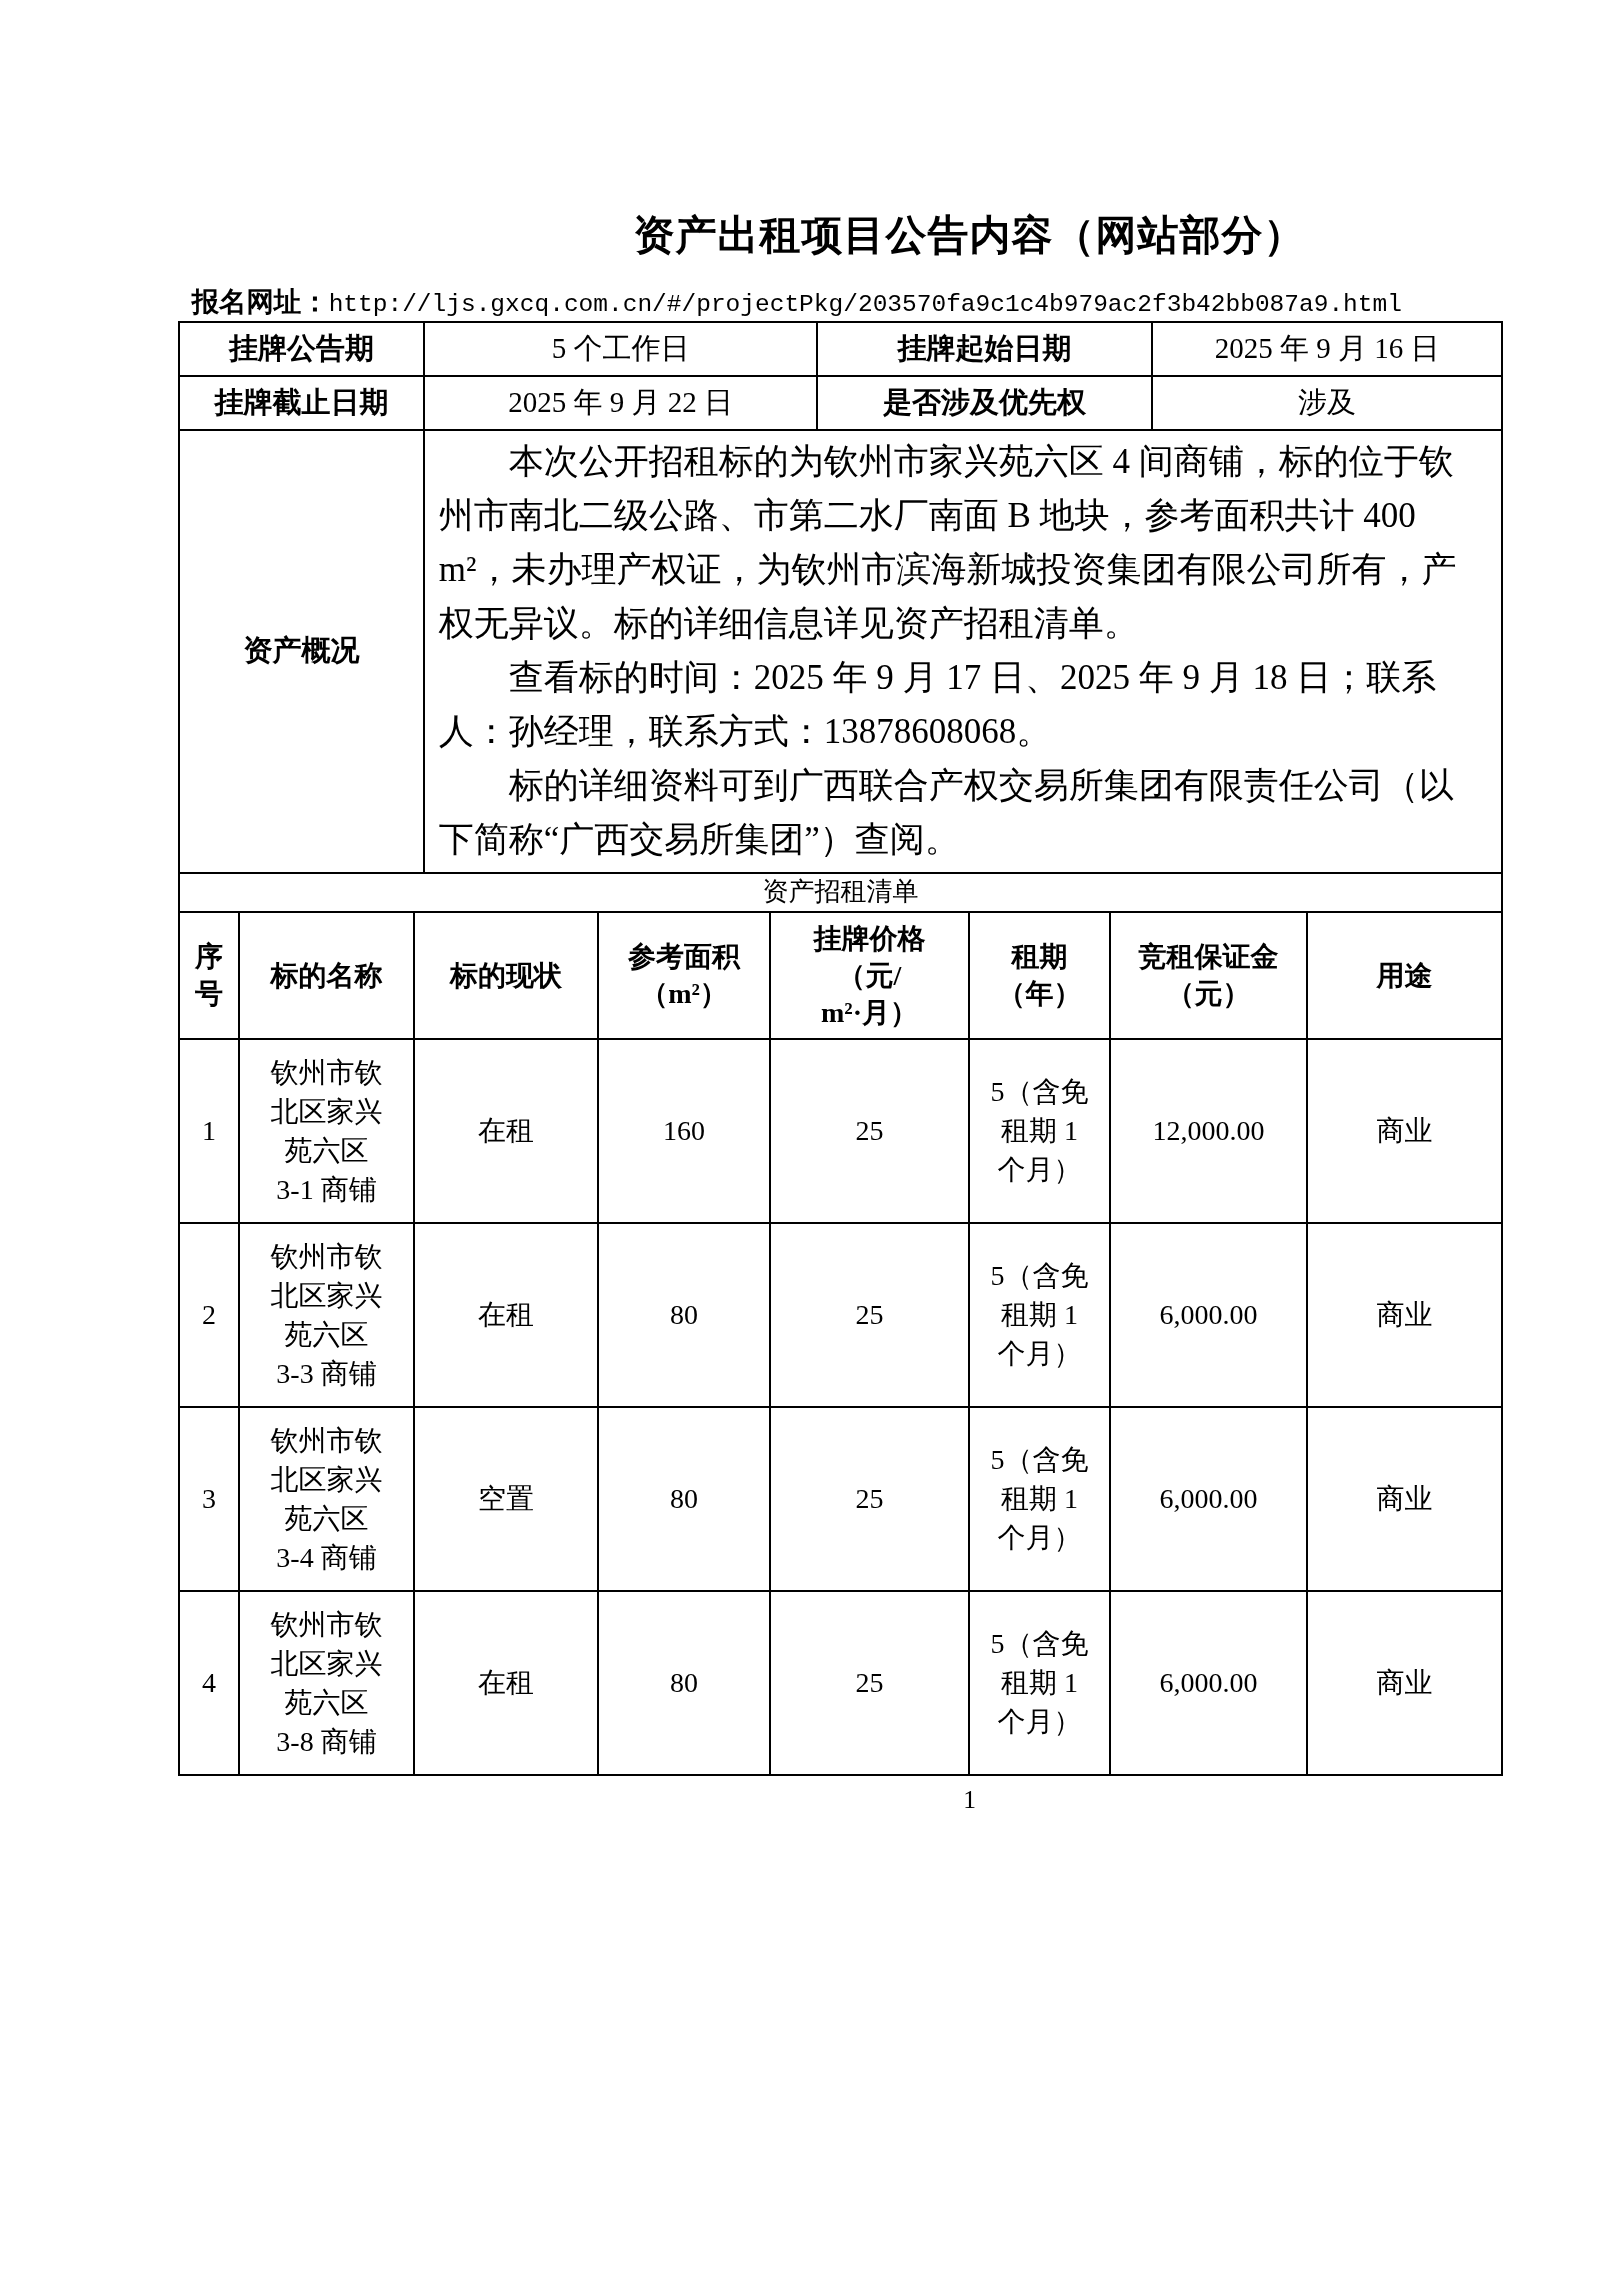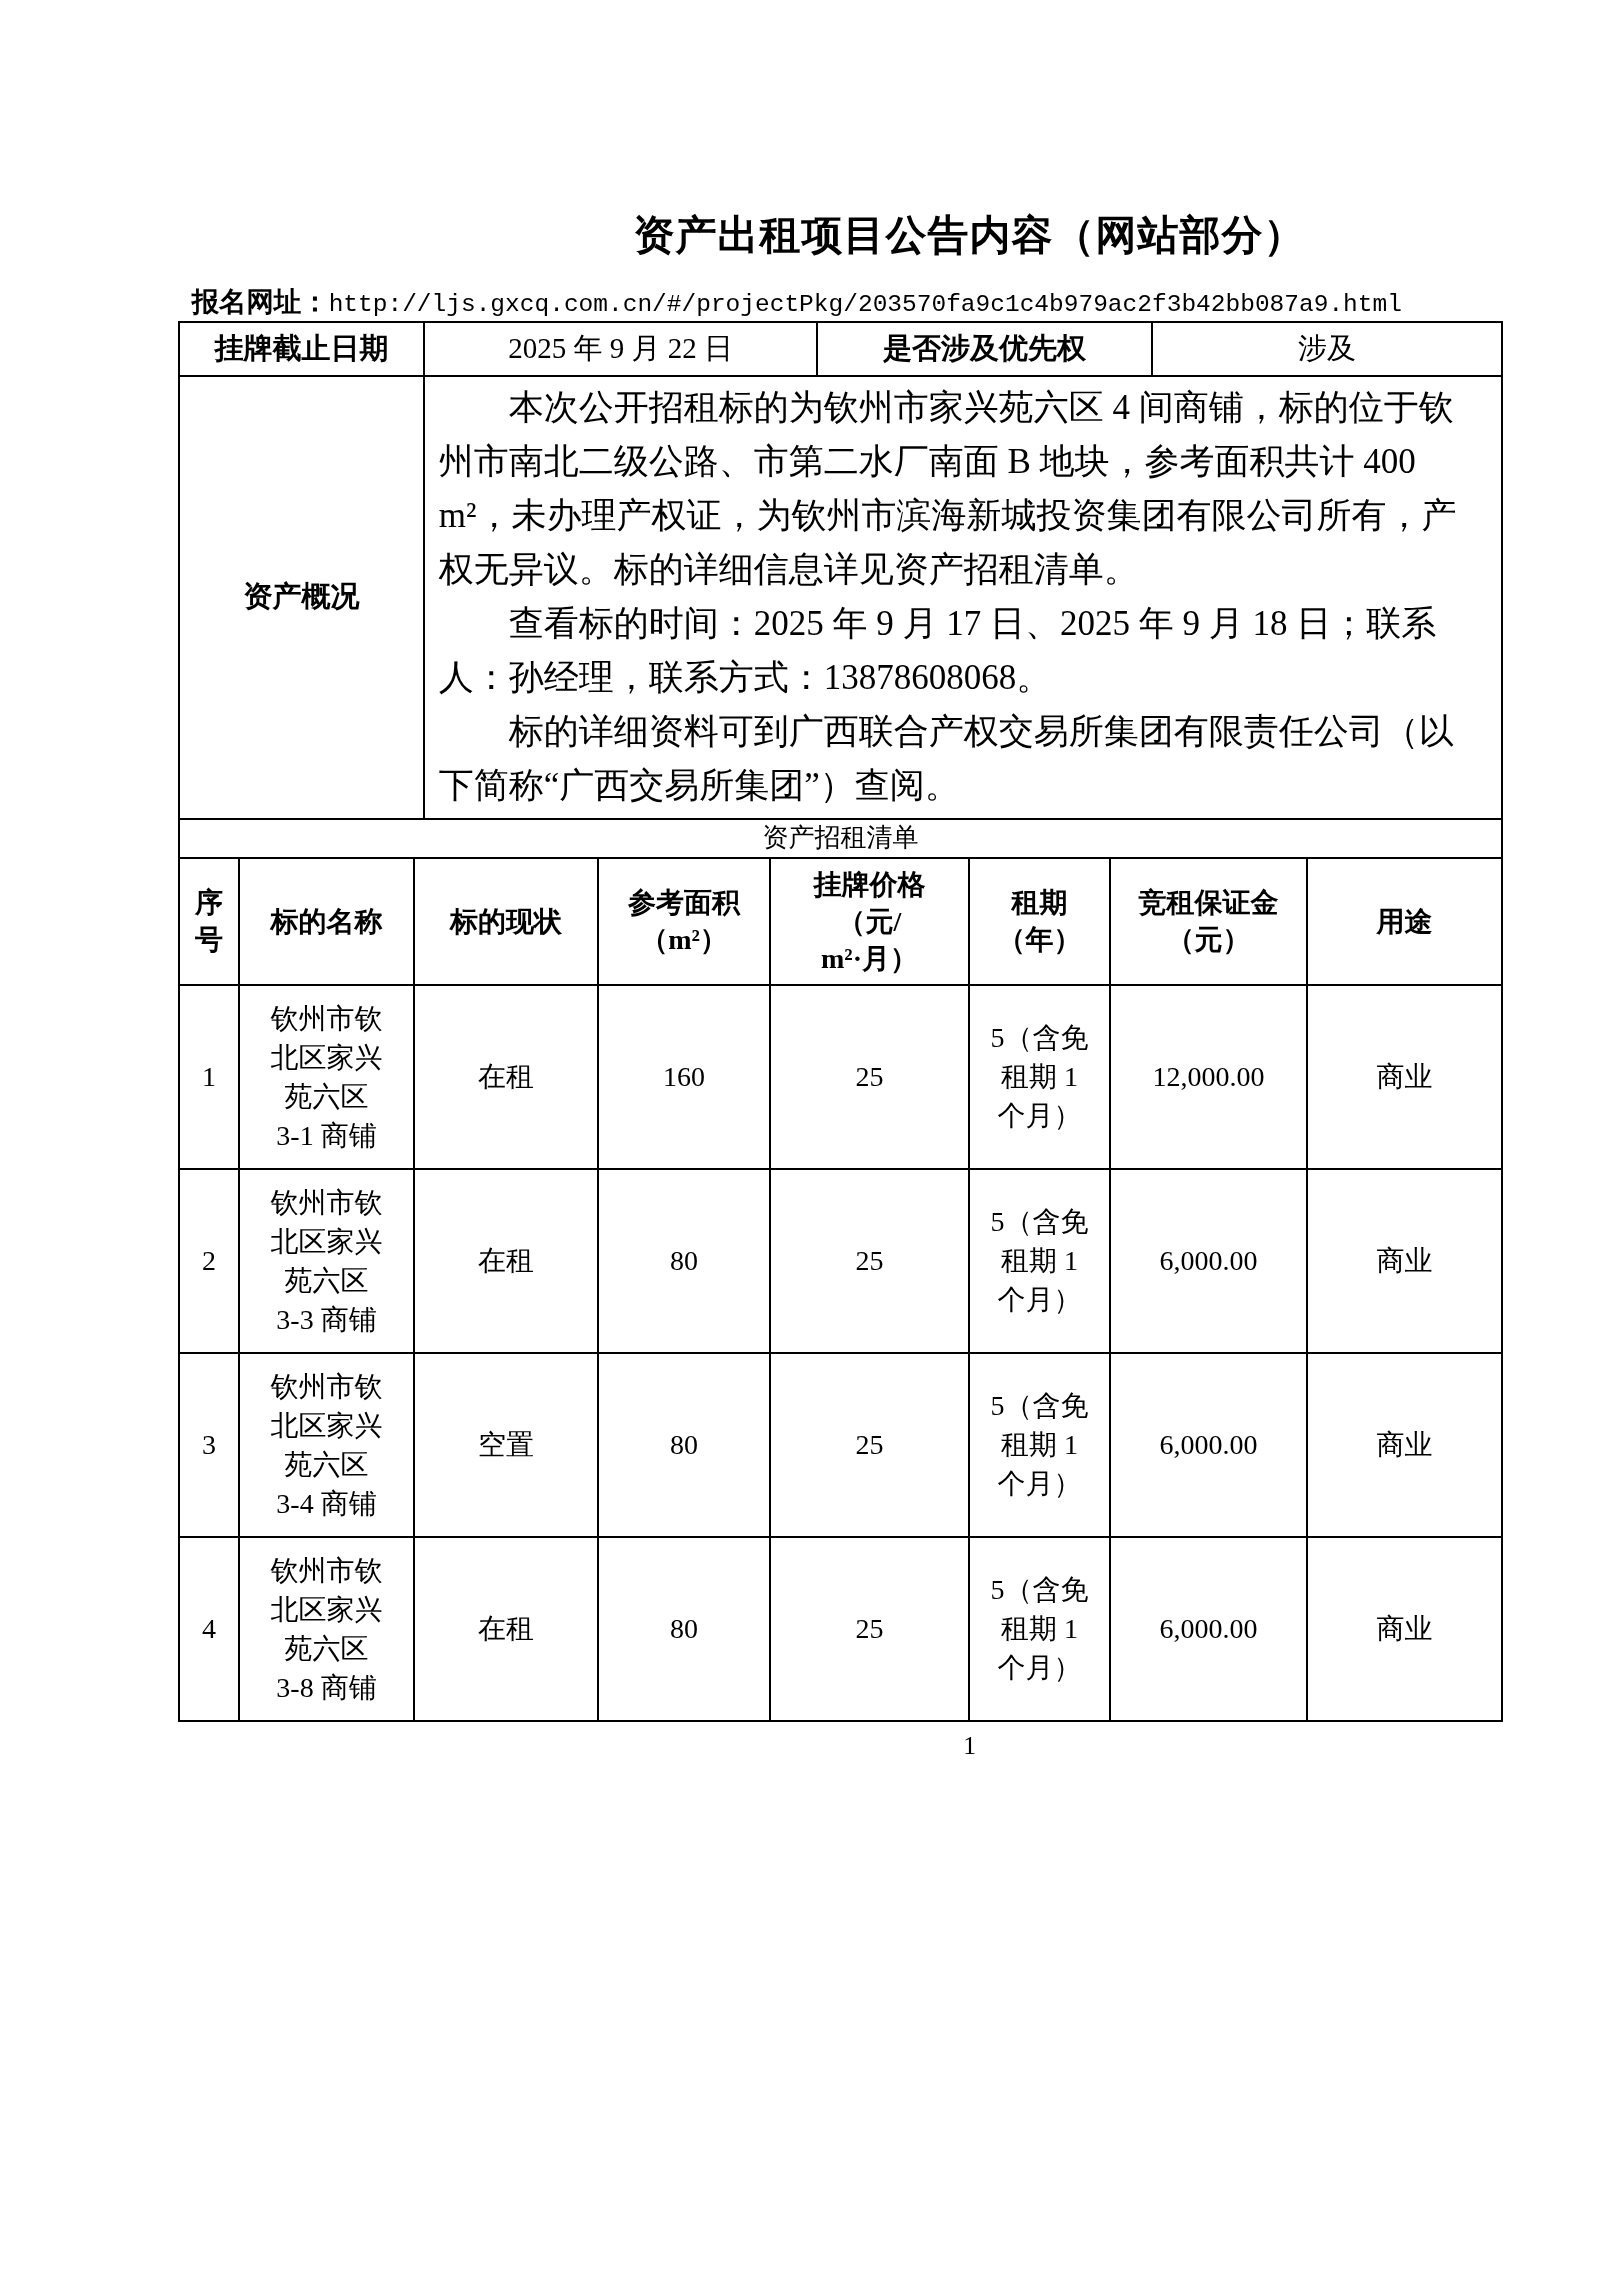--- a/index.html
+++ b/index.html
@@ -67,20 +67,26 @@
   </div>
 
   <table class="info">
     <colgroup>
         <col style="width:245px">
         <col style="width:393px">
         <col style="width:335px">
         <col style="width:350px">
       </colgroup>
     <tbody>
+    <tr class="info-row">
+      <td class="label">挂牌公告期</td>
+      <td>5 个工作日</td>
+      <td class="label">挂牌起始日期</td>
+      <td>2025 年 9 月 16 日</td>
+    </tr>
     <tr class="info-row">
       <td class="label">挂牌截止日期</td>
       <td>2025 年 9 月 22 日</td>
       <td class="label">是否涉及优先权</td>
       <td>涉及</td>
     </tr>
     <tr class="overview-row">
       <td class="label">资产概况</td>
       <td colspan="3" class="overview-content">
         <p>本次公开招租标的为钦州市家兴苑六区 4 间商铺，标的位于钦州市南北二级公路、市第二水厂南面 B 地块，参考面积共计 400 m²，未办理产权证，为钦州市滨海新城投资集团有限公司所有，产权无异议。标的详细信息详见资产招租清单。</p>

